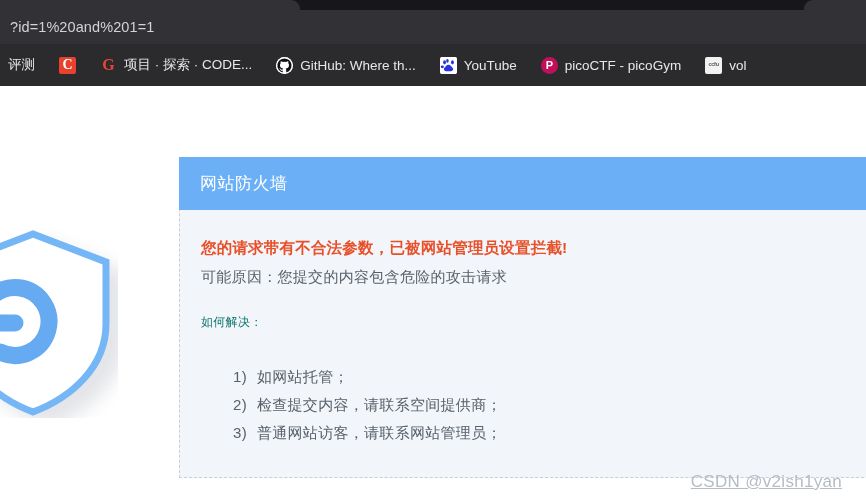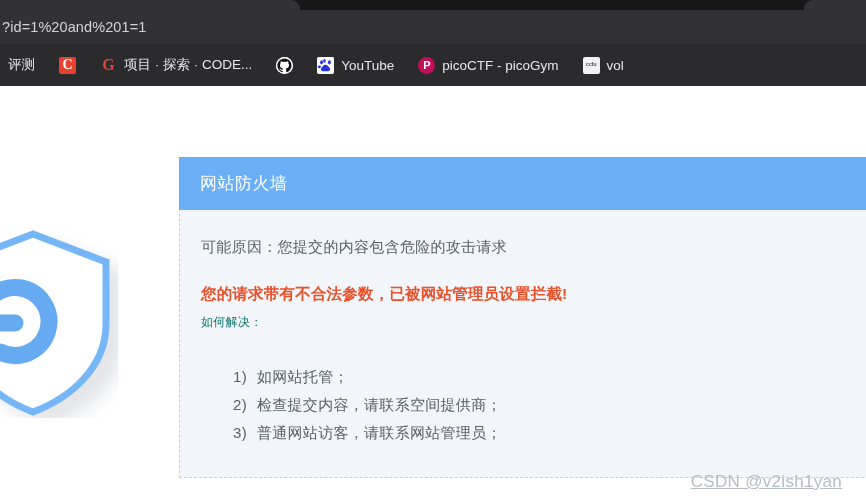--- a/index.html
+++ b/index.html
@@ -53,21 +53,21 @@
     width: 866px;
     height: 34px;
     background: #323236;
     display: flex;
     align-items: center;
   }
   #url-text {
     color: #d2d3d5;
     font-size: 14.5px;
     letter-spacing: 0.1px;
-    padding-left: 2px;
+    padding-left: 10px;
     white-space: nowrap;
   }
 
   
   #bookmarks-bar {
     position: absolute;
     left: 0; top: 44px;
     width: 866px;
     height: 42px;
     background: #2b2b2e;
@@ -231,20 +231,21 @@
         <span class="bm-ico ico-google">G</span>
         <span class="bookmark-label">项目 · 探索 · CODE...</span>
       </div>
       <div class="bookmark-item">
         <span class="bm-ico ico-github">
           <svg viewBox="0 0 16 16" width="17" height="17" fill="#111">
             <circle cx="8" cy="8" r="8" fill="#fff"></circle>
             <path d="M8 1.3a6.7 6.7 0 0 0-2.12 13.06c.33.06.45-.15.45-.33v-1.2c-1.86.4-2.25-.9-2.25-.9-.3-.77-.74-.98-.74-.98-.6-.41.05-.4.05-.4.67.05 1.02.69 1.02.69.6 1.02 1.56.73 1.94.56.06-.43.23-.73.42-.9-1.48-.17-3.04-.74-3.04-3.3 0-.73.26-1.33.69-1.8-.07-.17-.3-.85.07-1.77 0 0 .56-.18 1.83.68a6.4 6.4 0 0 1 3.33 0c1.27-.86 1.83-.68 1.83-.68.37.92.14 1.6.07 1.77.43.47.69 1.07.69 1.8 0 2.57-1.57 3.13-3.06 3.3.24.2.45.62.45 1.25v1.85c0 .18.12.39.46.33A6.7 6.7 0 0 0 8 1.3z"></path>
           </svg>
         </span>
+        <span class="bookmark-label">GitHub: Where th...</span>
       </div>
       <div class="bookmark-item">
         <span class="bm-ico ico-baidu">
           <svg viewBox="0 0 16 16" width="17" height="17">
             <rect width="16" height="16" rx="2" fill="#ffffff"></rect>
             <g fill="#2932e1">
               <ellipse cx="4.3" cy="5" rx="1.35" ry="2"></ellipse>
               <ellipse cx="11.7" cy="5" rx="1.35" ry="2"></ellipse>
               <ellipse cx="7" cy="3.6" rx="1.2" ry="1.8"></ellipse>
               <ellipse cx="2.2" cy="9.2" rx="1.5" ry="1.3"></ellipse>
@@ -280,22 +281,22 @@
     </g>
   </svg>
 
   <div id="firewall-panel">
 
     <div id="panel-header">
       <span id="panel-title">网站防火墙</span>
     </div>
 
     <div id="panel-body">
+      <div id="alert-line">您的请求带有不合法参数，已被网站管理员设置拦截!</div>
       <div id="reason-line">可能原因：您提交的内容包含危险的攻击请求</div>
-      <div id="alert-line">您的请求带有不合法参数，已被网站管理员设置拦截!</div>
       <div id="howto-line">如何解决：</div>
       <ul id="solution-list">
           <li>
             <span class="li-num">1)</span>
             <span>如网站托管；</span>
           </li>
           <li>
             <span class="li-num">2)</span>
             <span>检查提交内容，请联系空间提供商；</span>
           </li>

